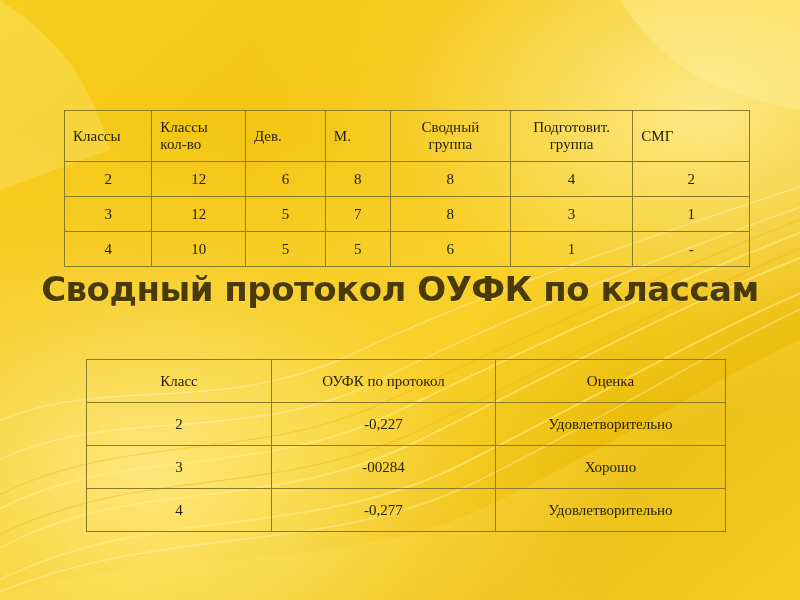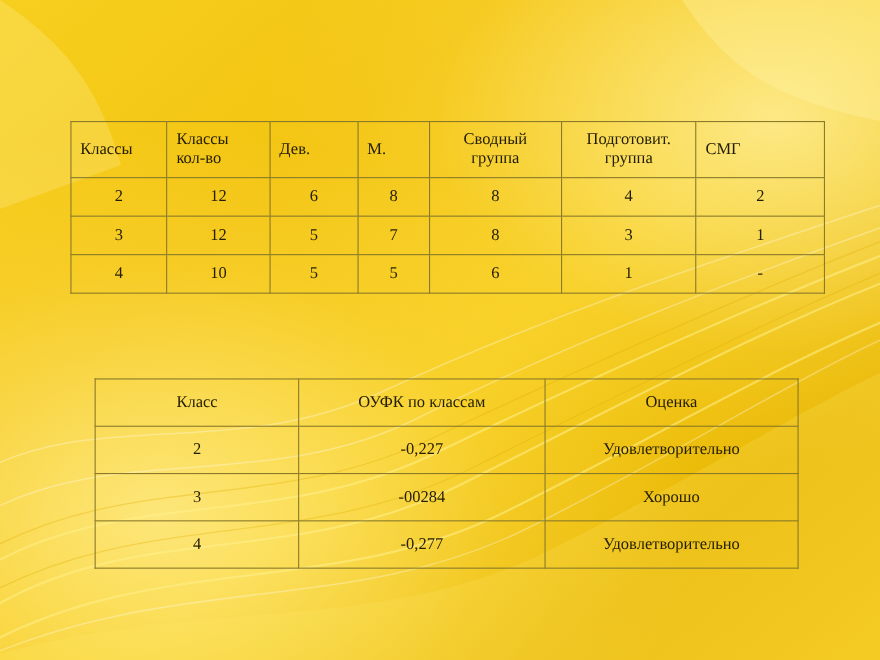--- a/index.html
+++ b/index.html
@@ -92,21 +92,21 @@
   #table-classes thead th:nth-child(3),
   #table-classes thead th:nth-child(4),
   #table-classes thead th:nth-child(7) {
     text-align: left;
     padding-left: 8px;
   }
   
   #table-protocol-wrap {
     position: absolute;
     left: 86px;
-    top: 344px;
+    top: 359px;
     width: 640px;
   }
   #table-protocol {
     width: 640px;
     font-size: 15px;
   }
   #table-protocol th, #table-protocol td {
     height: 36px;
     border: 1px solid #8a7a2a;
   }
@@ -195,27 +195,28 @@
           <td>5</td>
           <td>5</td>
           <td>6</td>
           <td>1</td>
           <td>-</td>
         </tr>
       </tbody>
     </table>
   </div>
 
+  <div id="title-2" class="title" style="position:absolute; left:0; top:262px; width:800px;">Сводный протокол ОУФК по классам</div>
 
   <div id="table-protocol-wrap">
     <table id="table-protocol">
       <thead>
         <tr>
           <th class="pcol-a">Класс</th>
-          <th class="pcol-b">ОУФК по классам</th>
+          <th class="pcol-b">ОУФК по протокол</th>
           <th class="pcol-c">Оценка</th>
         </tr>
       </thead>
       <tbody>
         <tr>
           <td>2</td>
           <td>-0,227</td>
           <td>Удовлетворительно</td>
         </tr>
         <tr>

